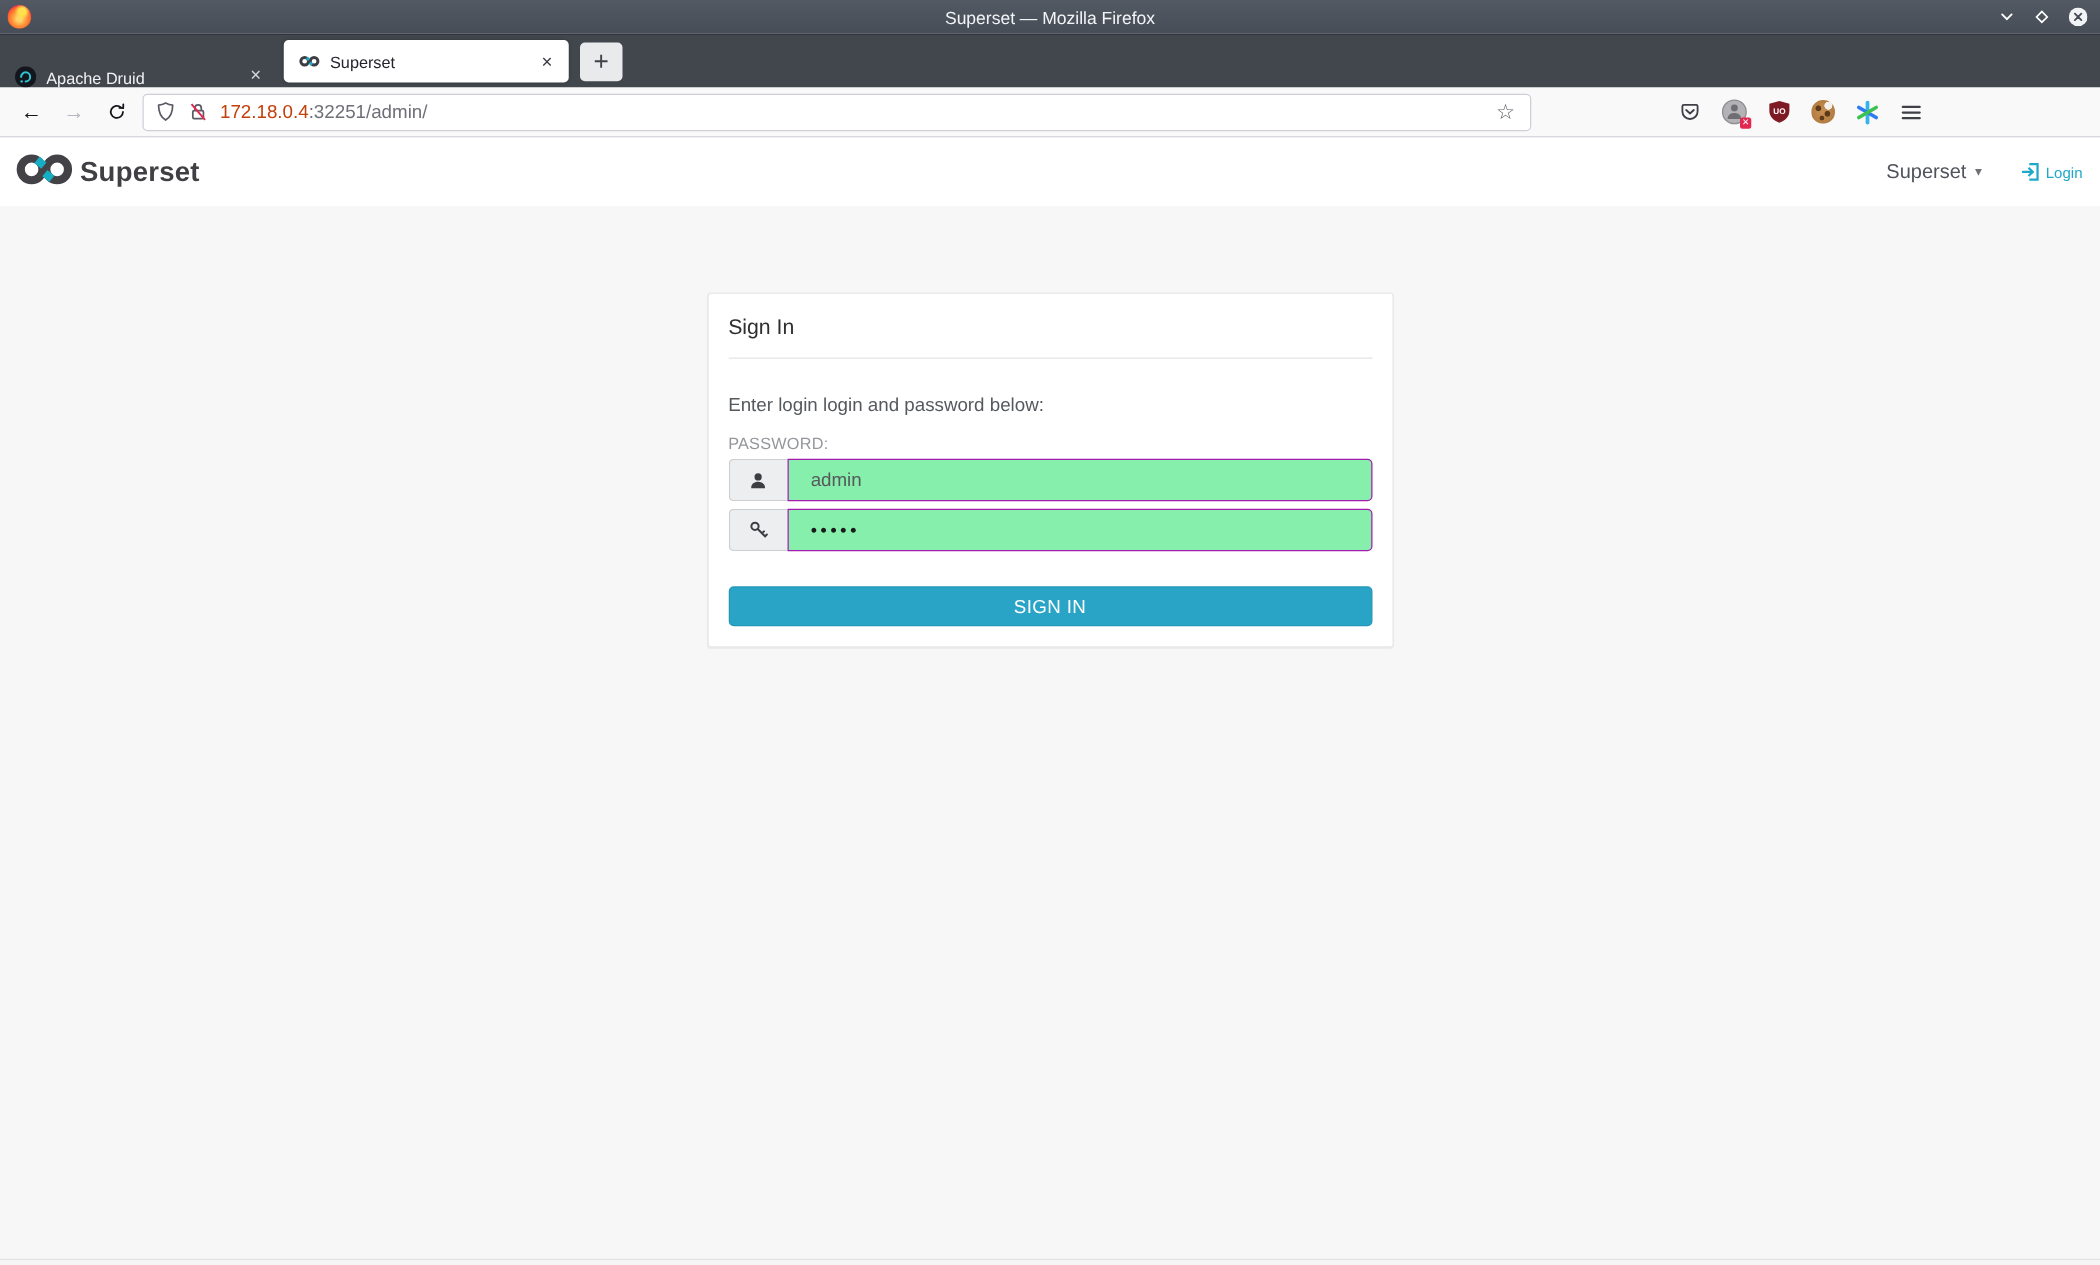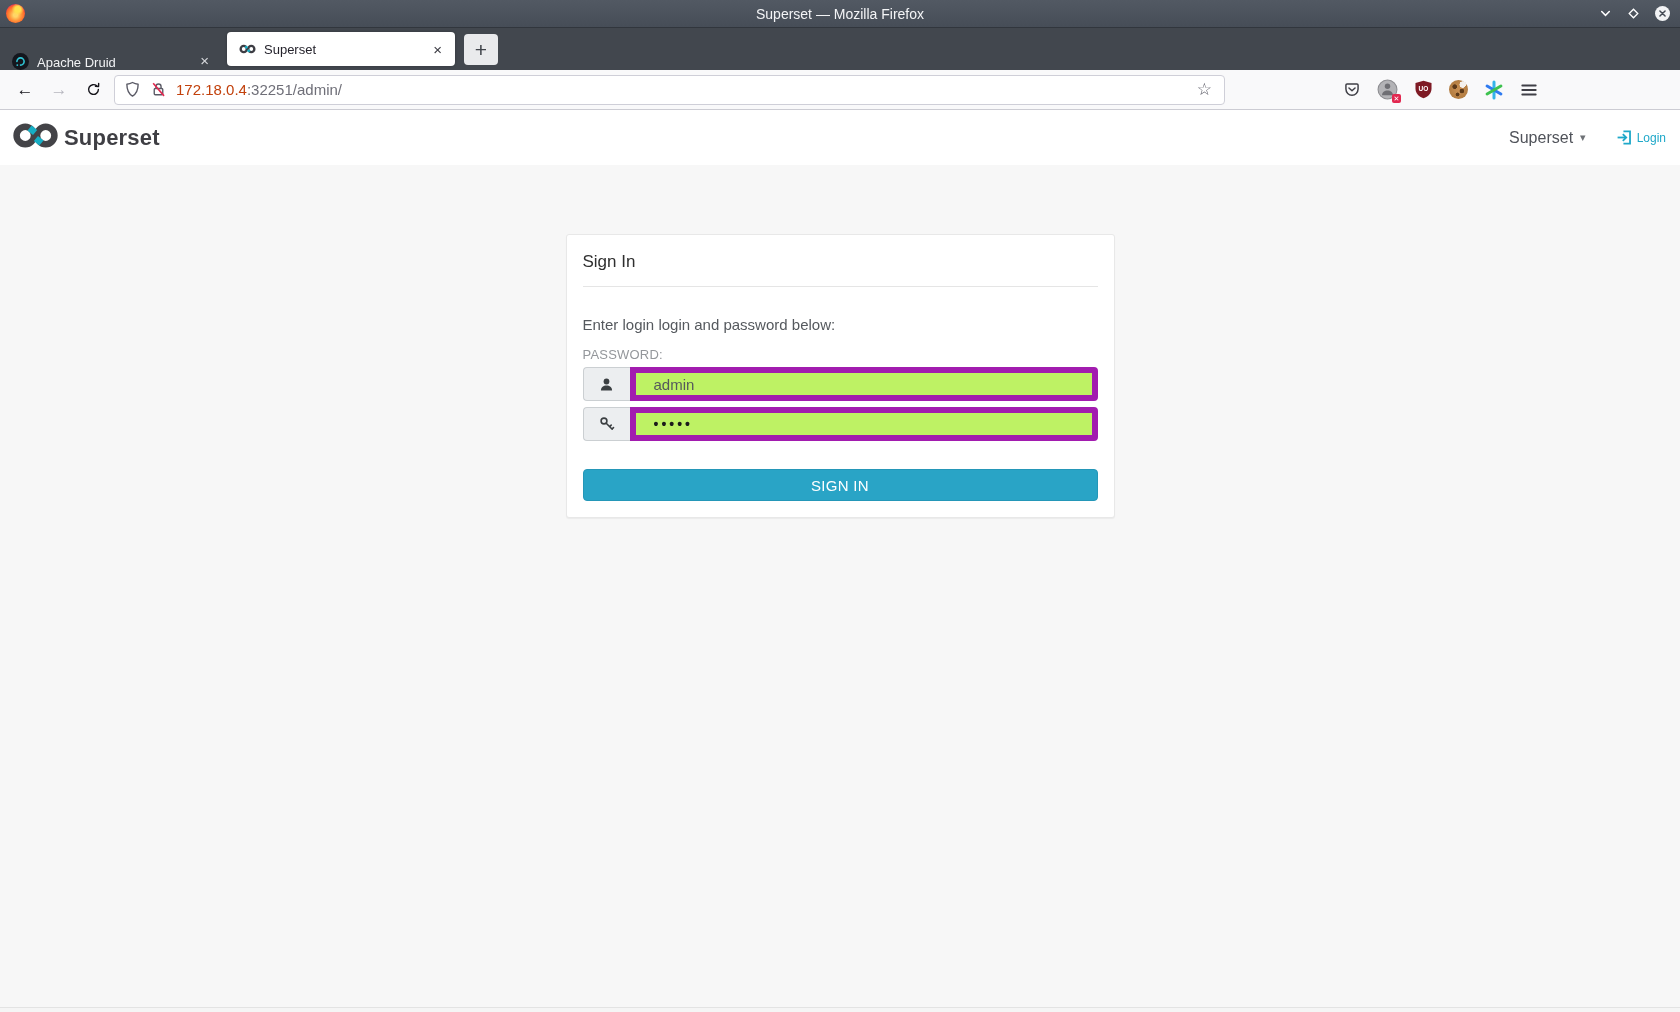--- a/index.html
+++ b/index.html
@@ -152,25 +152,25 @@
   .input-group { display: flex; height: 34px; margin-bottom: 6px; }
   .input-addon {
     width: 47px; flex: none;
     background: #eceef0;
     border: 1px solid #cbcfd2; border-right: none;
     border-radius: 4px 0 0 4px;
     display: flex; align-items: center; justify-content: center;
   }
   .input-group input {
     flex: 1; min-width: 0;
-    border: 6px solid #a21caf; border-radius: 0 4px 4px 0;
+    border: 1px solid #a21caf; border-radius: 0 4px 4px 0;
     padding: 0 12px 0 18px;
     font-size: 15px; color: #55595c;
     font-family: "Liberation Sans", "DejaVu Sans", sans-serif;
-    outline: none; background: #bef264;
+    outline: none; background: #86efac;
   }
   .input-group input.password-input {
     font-size: 14px; letter-spacing: 3px; font-weight: bold; color: #1b1b1b;
   }
   .signin-btn {
     width: 100%; height: 32px; margin-top: 22px;
     background: #29A4C6; border: 1px solid #2497b8; border-radius: 4px;
     color: #ffffff; font-size: 15px; letter-spacing: .3px;
     font-family: "Liberation Sans", "DejaVu Sans", sans-serif;
     cursor: pointer;

